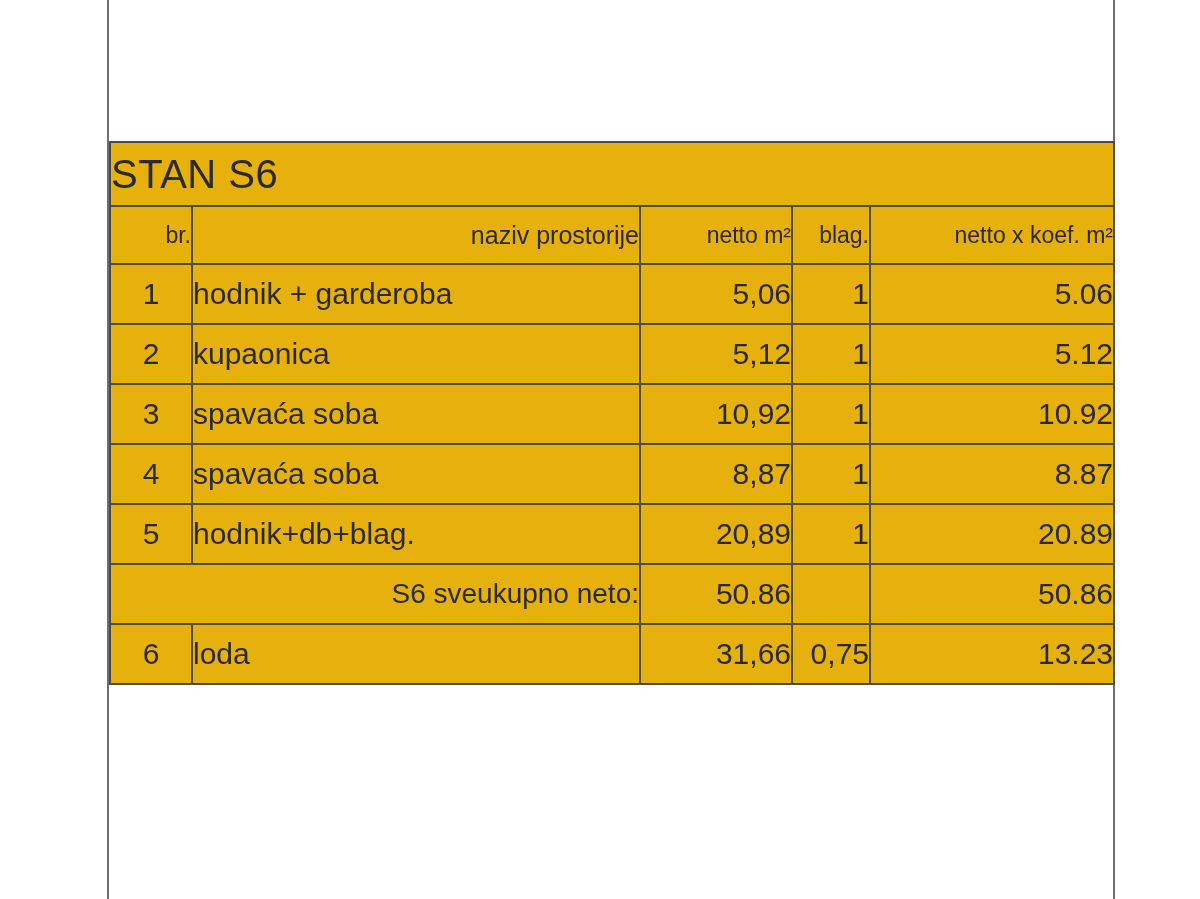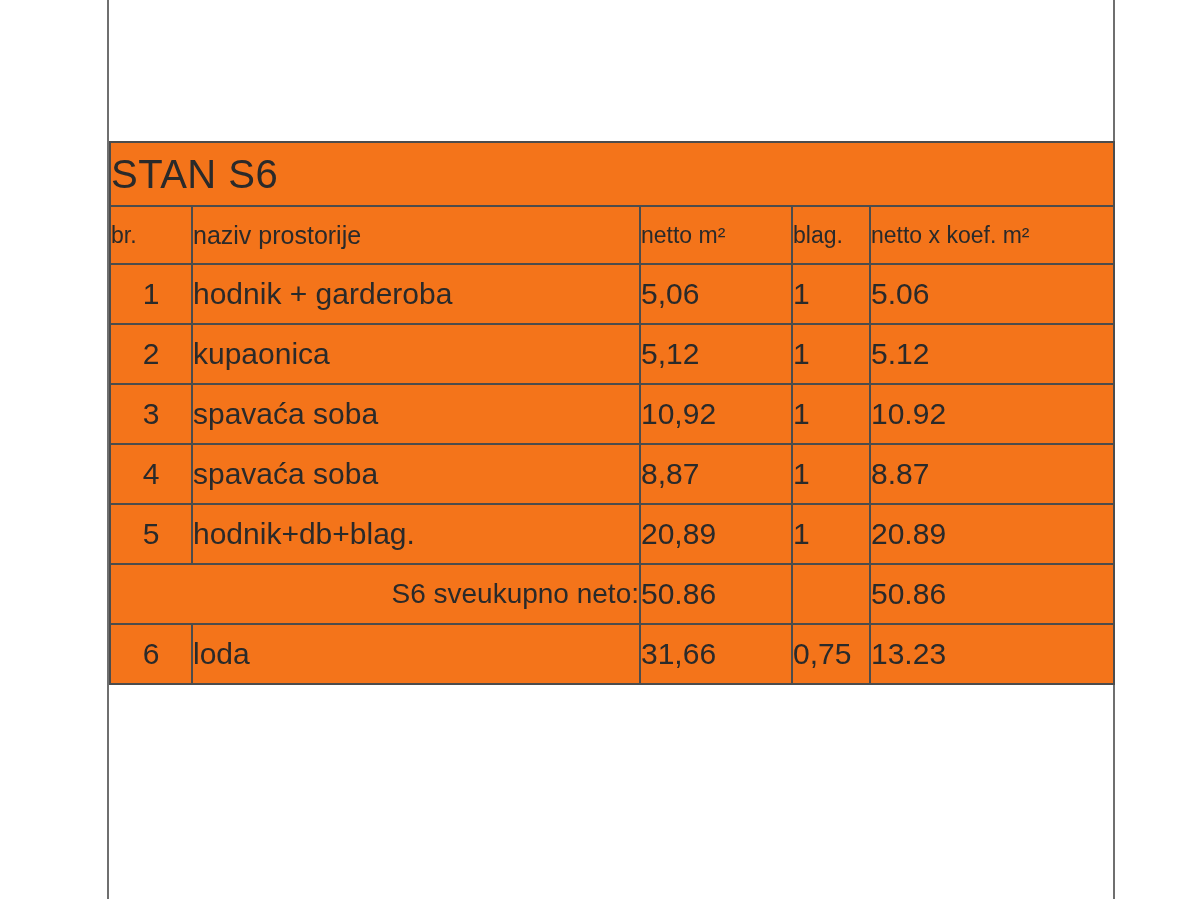--- a/index.html
+++ b/index.html
@@ -36,21 +36,21 @@
     position: absolute;
     left: 109px;
     top: 141px;
     width: 1004px;
   }
 
   table.spec {
     border-collapse: collapse;
     width: 100%;
     table-layout: fixed;
-    background: #f97316;
+    background: #eab308;
   }
   table.spec td, table.spec th {
     border: 2px solid #4a4a4a;
     padding: 0;
     font-weight: normal;
     color: #262626;
   }
 
   
   col.c-br    { width: 82px; }
@@ -64,34 +64,34 @@
     font-size: 40px;
     padding-left: 16px;
     letter-spacing: 0.5px;
     vertical-align: middle;
     text-align: left;
   }
 
   .head-cell {
     height: 56px;
     font-size: 25px;
-    text-align: left;
+    text-align: right;
     vertical-align: middle;
     color: #3a3a3a;
   }
   .head-cell.small { font-size: 23px; }
 
   .row-cell {
     height: 58px;
     font-size: 30px;
     vertical-align: middle;
   }
   .c-num   { text-align: center; }
   .c-label { text-align: left; padding-left: 12px; border-radius: 15px; }
-  .c-val   { text-align: left; }
+  .c-val   { text-align: right; }
 
   .sum-label {
     text-align: right;
     padding-right: 14px;
     font-size: 28px;
   }
   .blank-cell { }
 
   
   .scan {

